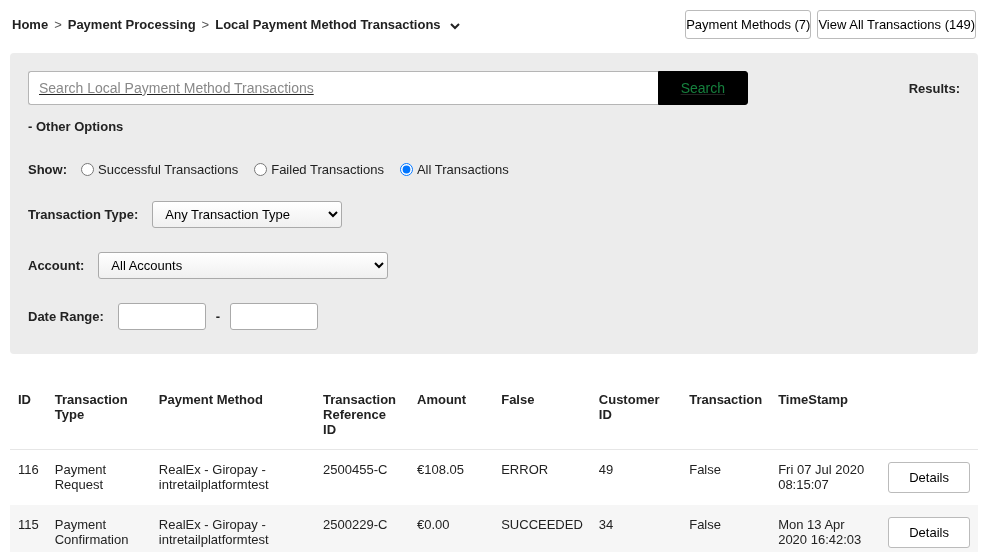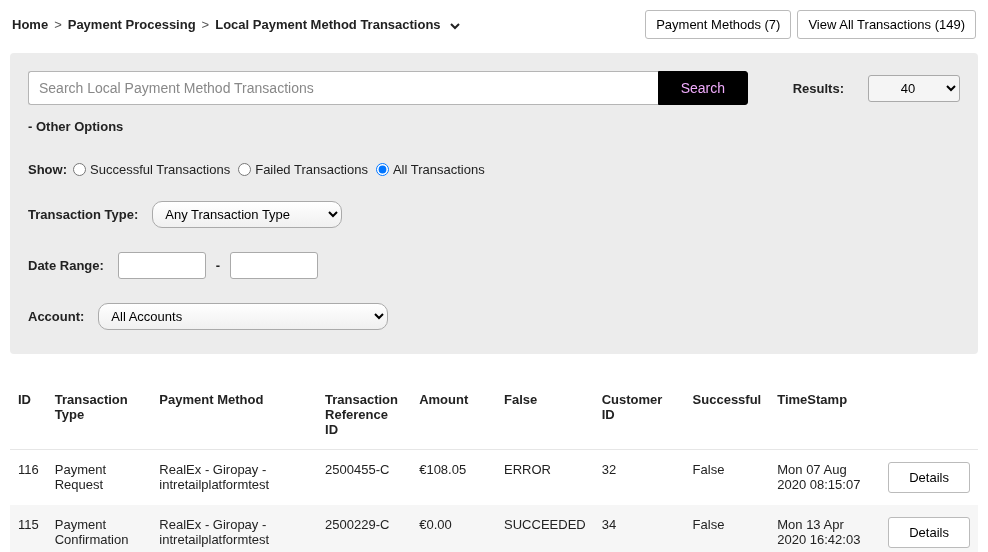--- a/index.html
+++ b/index.html
@@ -30,56 +30,57 @@
       margin-left: 2px;
     }
     .chevron-down svg { vertical-align: middle; }
     .topbar-buttons {
       display: flex;
       gap: 6px;
     }
     .btn-outline {
       border: 1px solid #bbb;
       background: #fff;
-      padding: 6px 10px;
+      padding: 6px 0;
       font-size: 13px;
       border-radius: 3px;
       cursor: pointer;
       white-space: nowrap;
     }
     .filter-panel {
       background: #ececec;
       border-radius: 4px;
       margin: 0 10px;
       padding: 18px 18px 24px 18px;
     }
     .search-row {
       display: flex;
       align-items: center;
       gap: 20px;
     }
     .search-group {
       display: flex;
       flex: 0 0 auto;
       width: 720px;
+      text-decoration: underline;
     }
     .search-input {
       flex: 1;
       border: 1px solid #b5b5b5;
       border-right: none;
       border-radius: 3px 0 0 3px;
       padding: 8px 10px;
       font-size: 14px;
       color: #333;
       background: #fff;
     }
     .search-input::placeholder { color: #888; }
     .search-button {
       background: #000;
-      color: #f0abfc;
+      color: #15803d;
       border: 1px solid #000;
       border-radius: 0 3px 3px 0;
       padding: 0 22px;
       font-size: 14px;
       cursor: pointer;
     }
     .results-group {
       margin-left: auto;
       display: flex;
       align-items: center;
@@ -99,30 +100,30 @@
       margin-top: 14px;
       font-weight: 600;
       font-size: 13px;
       cursor: pointer;
     }
     .option-group {
       margin-top: 28px;
       font-size: 13px;
       display: flex;
       align-items: center;
-      gap: 2px;
+      gap: 10px;
       flex-wrap: wrap;
     }
     .option-label { font-weight: 600; margin-right: 4px; }
     .radio-item { display: flex; align-items: center; gap: 4px; margin-right: 6px; cursor: pointer; }
     .radio-item input { margin: 0; }
     .option-row { margin-top: 24px; display: flex; align-items: center; gap: 10px; }
     .select-control {
       border: 1px solid #aaa;
-      border-radius: 10px;
+      border-radius: 3px;
       background: linear-gradient(#fff, #f0f0f0);
       padding: 4px 8px;
       font-size: 13px;
       min-width: 190px;
     }
     .select-wide { min-width: 290px; }
     .date-input {
       border: 1px solid #aaa;
       border-radius: 3px;
       background: #fff;
@@ -193,23 +194,20 @@
 </div>
 
 <div class="filter-panel">
   <div class="search-row">
     <div class="search-group">
       <input type="text" class="search-input" placeholder="Search Local Payment Method Transactions" style="">
       <button class="search-button">Search</button>
     </div>
     <div class="results-group">
       <span>Results:</span>
-      <select class="results-select">
-        <option>40</option>
-      </select>
     </div>
   </div>
 
   <div class="other-options">- Other Options</div>
 
   <div class="option-group">
     <span class="option-label">Show:</span>
     <label class="radio-item">
       <input type="radio" name="show" style="">
       <span>Successful Transactions</span>
@@ -225,61 +223,61 @@
   </div>
 
   <div class="option-row">
     <span class="option-label">Transaction Type:</span>
     <select class="select-control">
       <option>Any Transaction Type</option>
     </select>
   </div>
 
   <div class="option-row">
+    <span class="option-label">Account:</span>
+    <select class="select-control select-wide">
+      <option>All Accounts</option>
+    </select>
+  </div>
+
+  <div class="option-row">
     <span class="option-label">Date Range:</span>
     <input type="text" class="date-input" style="">
     <span class="date-sep">-</span>
     <input type="text" class="date-input" style="">
-  </div>
-
-  <div class="option-row">
-    <span class="option-label">Account:</span>
-    <select class="select-control select-wide">
-      <option>All Accounts</option>
-    </select>
   </div>
 </div>
 
 <div class="table-wrap">
   <table>
     <thead>
       <tr>
         <th class="col-id">ID</th>
         <th class="col-type">Transaction Type</th>
         <th class="col-method">Payment Method</th>
         <th class="col-ref">Transaction Reference ID</th>
         <th class="col-amount">Amount</th>
         <th class="col-status">False</th>
         <th class="col-cust">Customer ID</th>
-        <th class="col-succ">Successful</th>
+        <th class="col-succ">Transaction</th>
         <th class="col-time">TimeStamp</th>
         <th class="col-act"></th>
       </tr>
     </thead>
     <tbody>
       <tr>
         <td>116</td>
         <td>Payment Request</td>
         <td>RealEx - Giropay - intretailplatformtest</td>
         <td>2500455-C</td>
         <td>€108.05</td>
         <td>ERROR</td>
-        <td>32</td>
+        <td>49</td>
         <td>False</td>
-        <td>Mon 07 Aug 2020 08:15:07</td>
+        <td>Fri 07 Jul 2020 08:15:07</td>
         <td><button class="details-btn">Details</button></td>
       </tr>
       <tr>
         <td>115</td>
         <td>Payment Confirmation</td>
         <td>RealEx - Giropay - intretailplatformtest</td>
         <td>2500229-C</td>
         <td>€0.00</td>
         <td>SUCCEEDED</td>
         <td>34</td>

